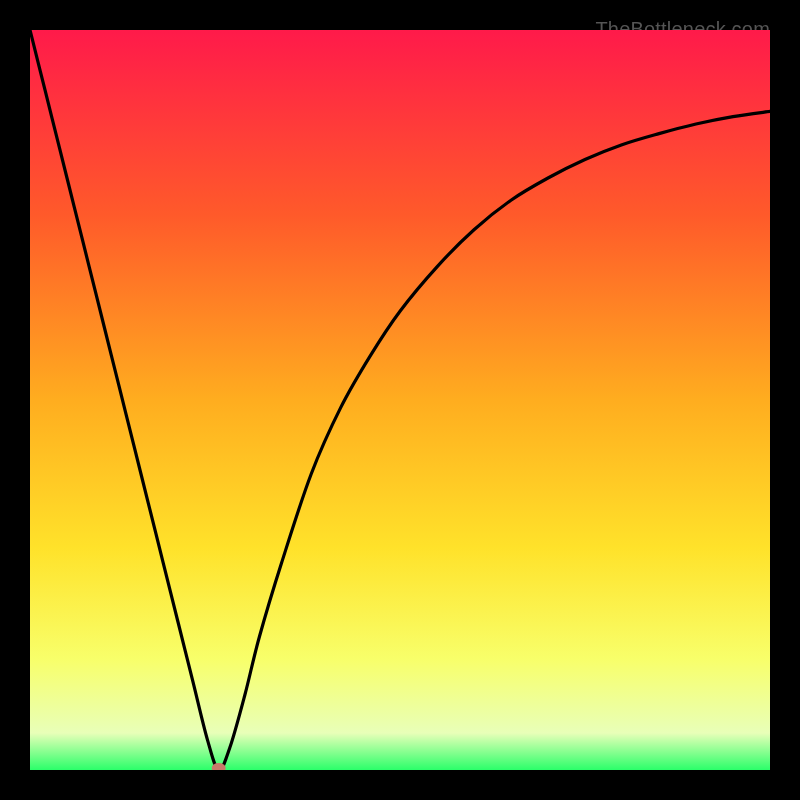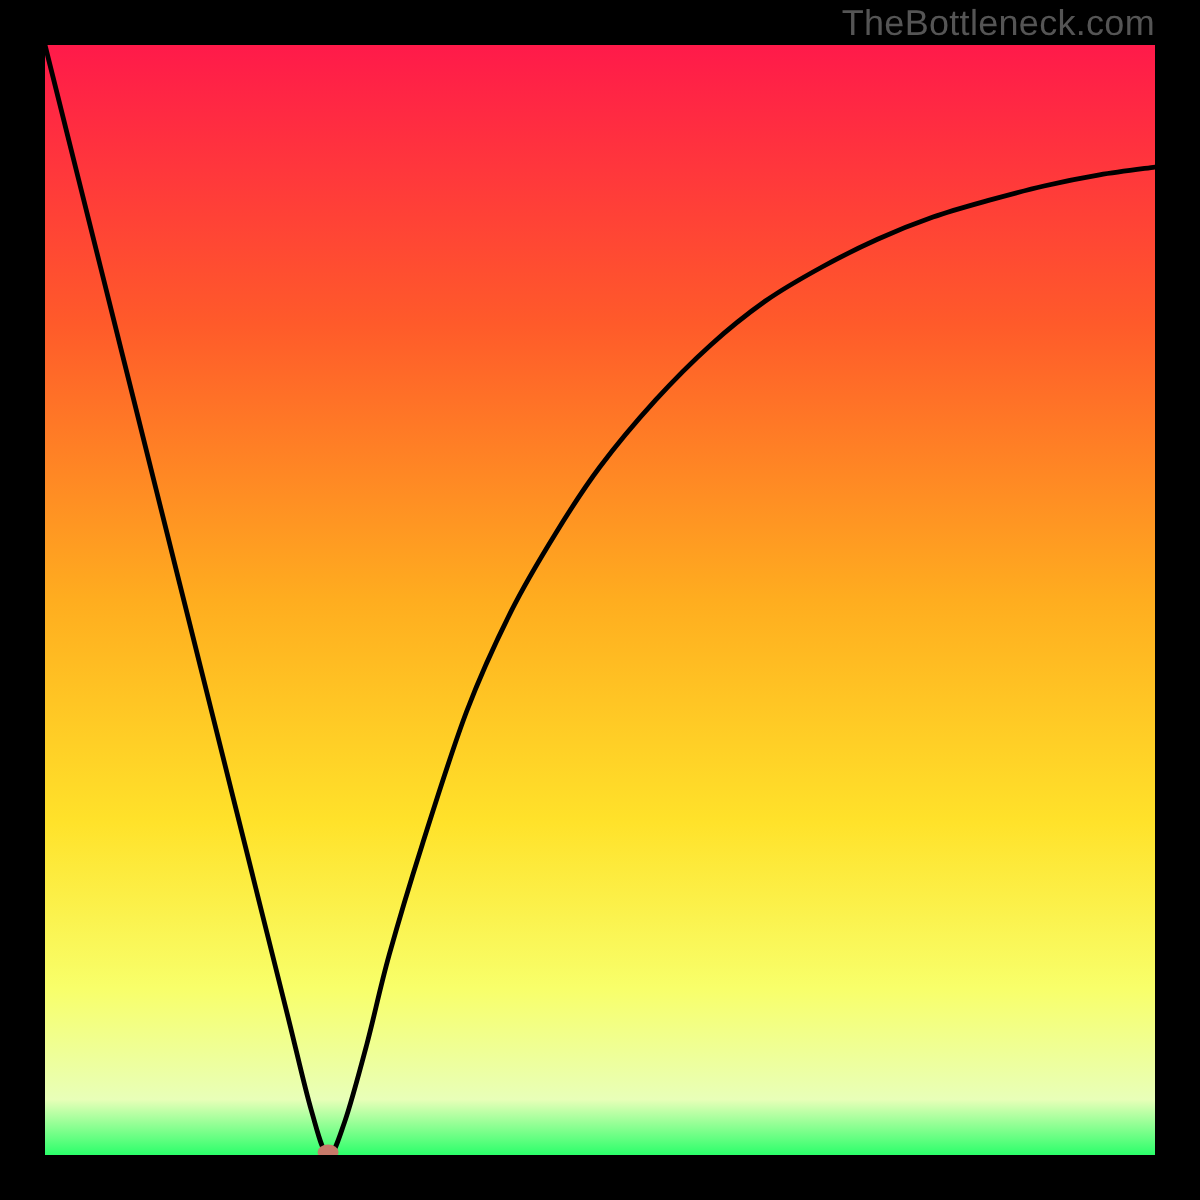--- a/index.html
+++ b/index.html
@@ -21,24 +21,24 @@
   }
   .plot-area {
     position: absolute;
     top: 30px;
     left: 30px;
     width: 740px;
     height: 740px;
   }
   .attribution {
     position: absolute;
-    top: 2px;
+    top: 18px;
     right: 30px;
     color: #555;
-    font-size: 24px;
+    font-size: 20px;
     font-weight: 500;
     letter-spacing: 0.2px;
   }
   svg {
     display: block;
   }
 </style>
 </head>
 <body>
 

